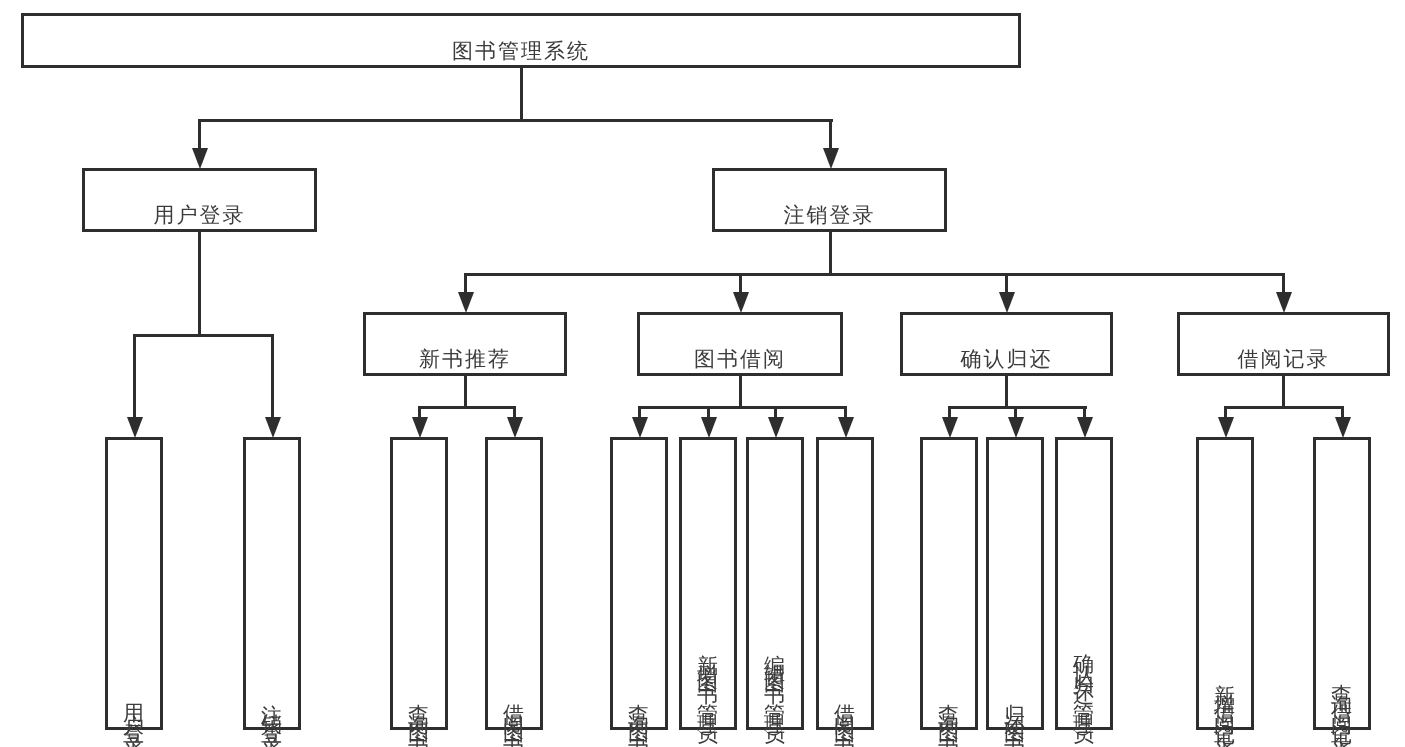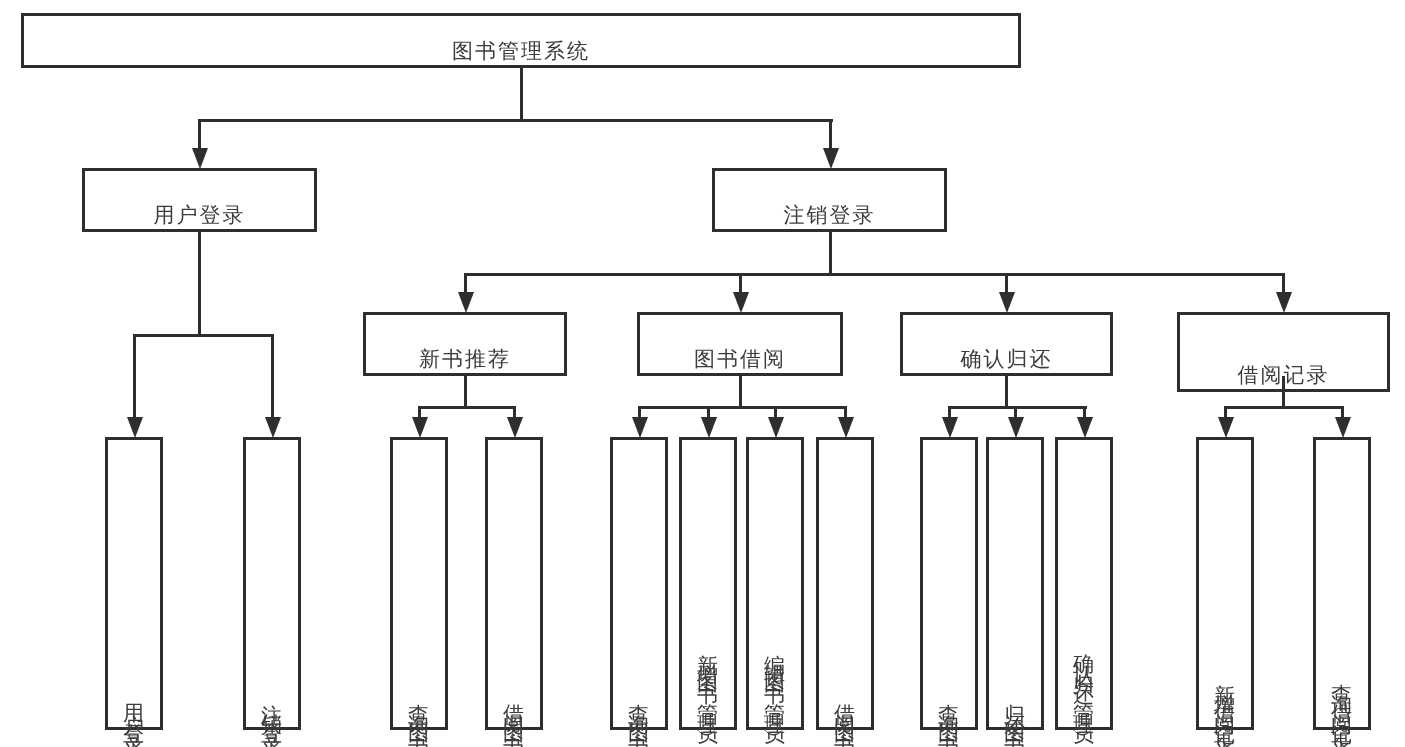--- a/index.html
+++ b/index.html
@@ -82,21 +82,21 @@
 
   <div class="box" style="left:363px;top:312px;width:204px;height:64px">
     <span class="hlabel">新书推荐</span>
   </div>
   <div class="box" style="left:637px;top:312px;width:206px;height:64px">
     <span class="hlabel">图书借阅</span>
   </div>
   <div class="box" style="left:900px;top:312px;width:213px;height:64px">
     <span class="hlabel">确认归还</span>
   </div>
-  <div class="box" style="left:1177px;top:312px;width:213px;height:80px">
+  <div class="box" style="left:1177px;top:312px;width:213px;height:64px">
     <span class="hlabel">借阅记录</span>
   </div>
 
   <div class="box" style="left:105px;top:437px;width:58px;height:293px">
     <span class="vlabel">用户登录</span>
   </div>
   <div class="box" style="left:243px;top:437px;width:58px;height:293px">
     <span class="vlabel">注销登录</span>
   </div>
   <div class="box" style="left:390px;top:437px;width:58px;height:293px">

